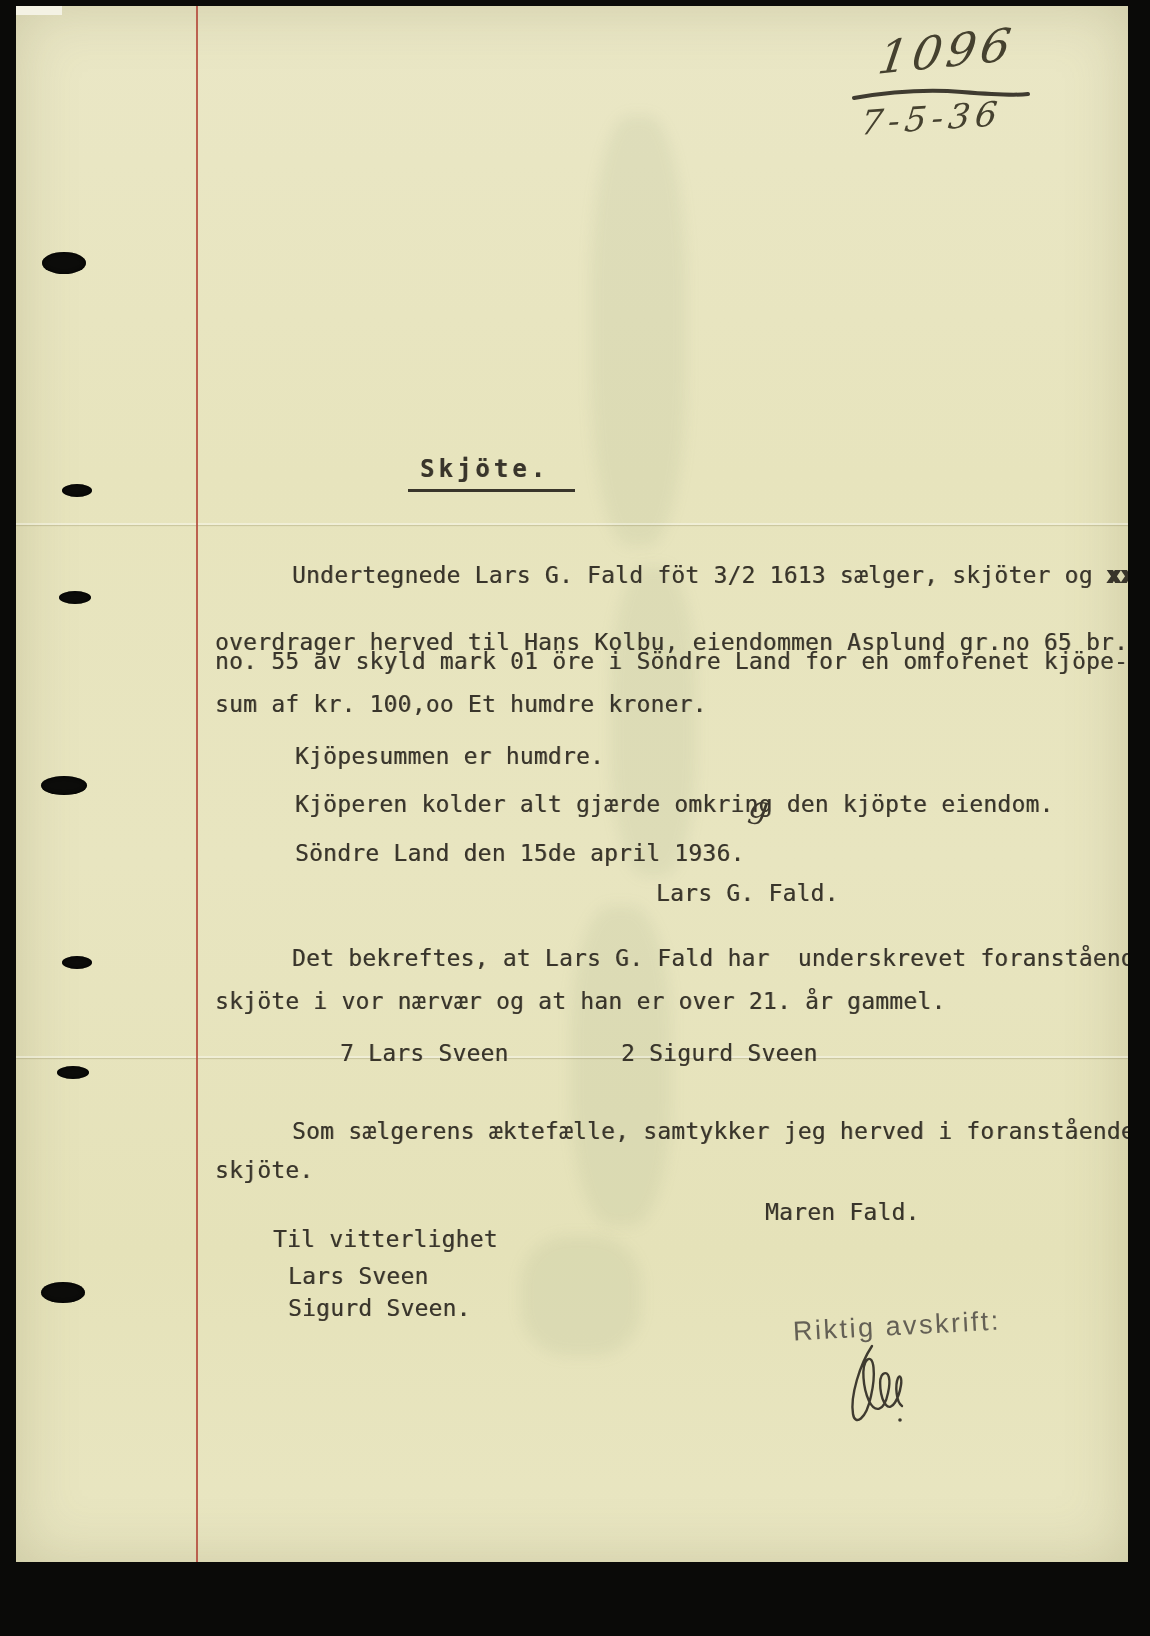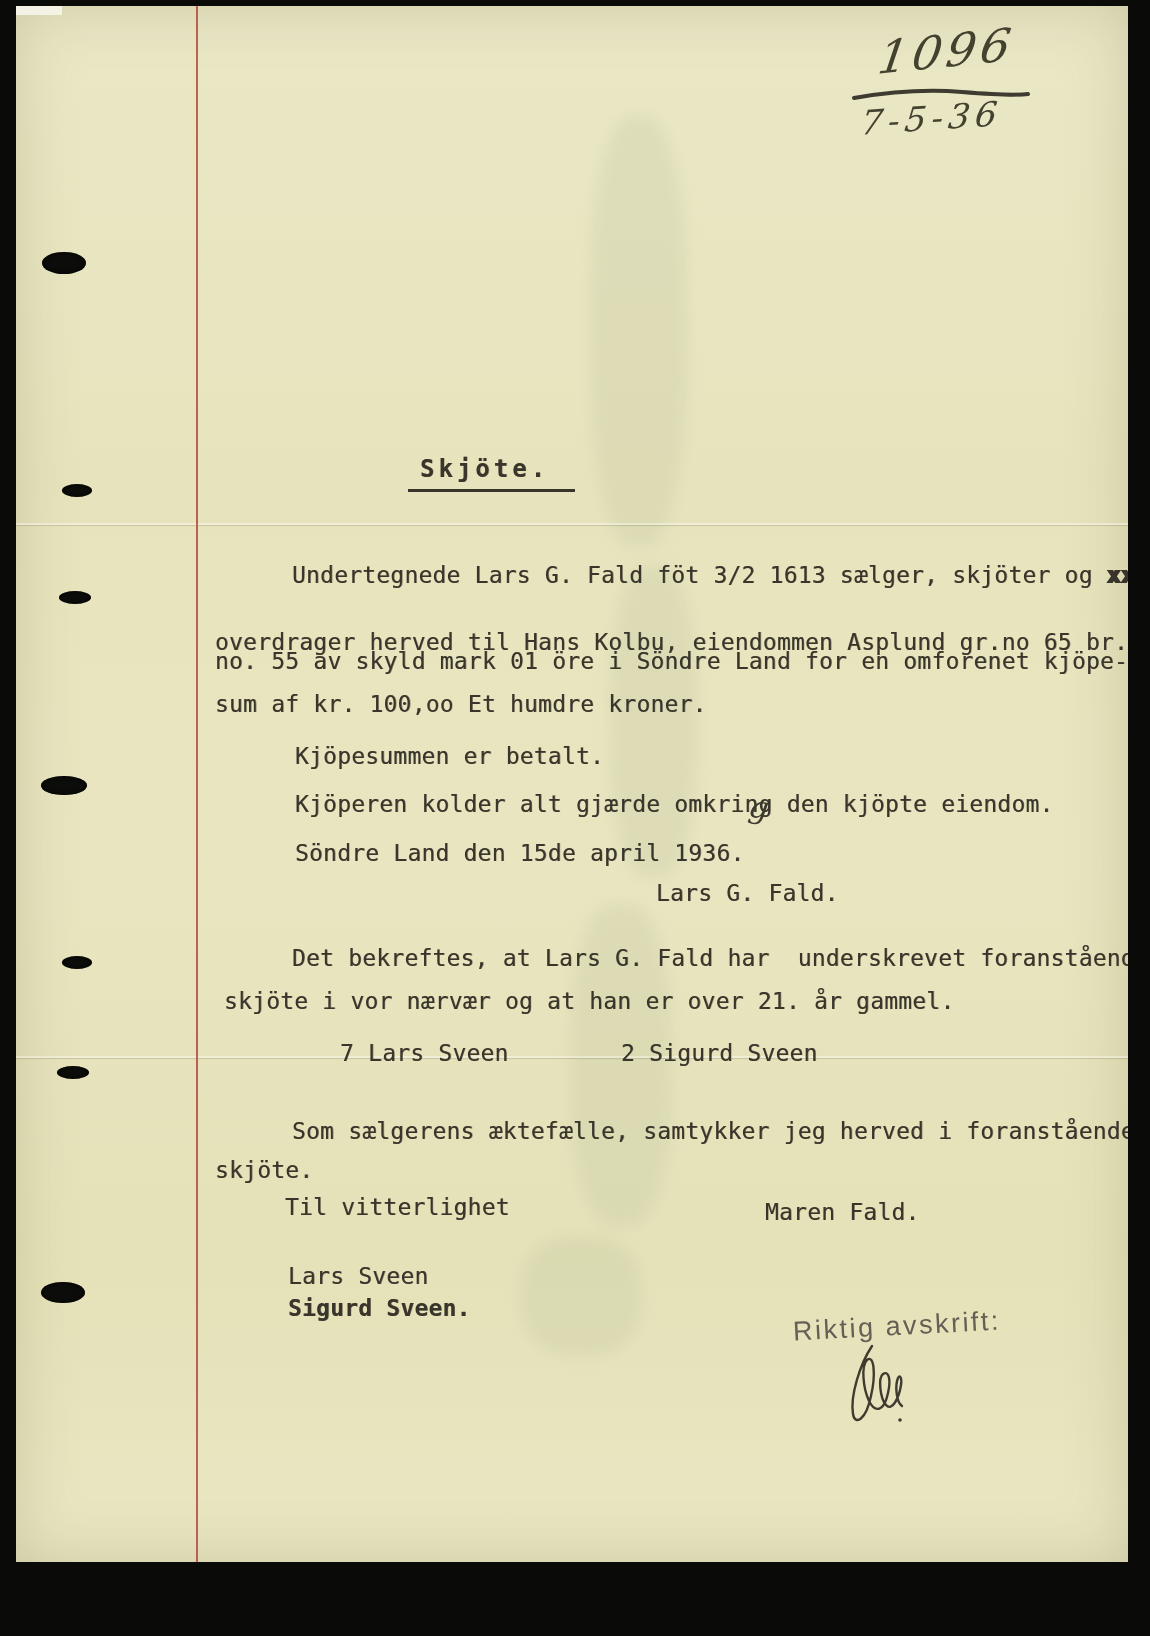--- a/index.html
+++ b/index.html
@@ -59,38 +59,38 @@
     </svg>
     <div class="hand hw-date" style="left:846px;top:92px;">7-5-36</div>
 
     <div class="tl title" style="left:392px;top:448px;">Skjöte.</div>
 
     <div class="tl" style="left:276px;top:554px;"><span>Undertegnede Lars G. Fald föt 3/2 1613 sælger, skjöter og </span><span class="struck">xxxx</span></div>
     <div class="tl" style="left:199px;top:597px;margin-top:24px;">overdrager herved til Hans Kolbu, eiendommen Asplund gr.no 65 br.</div>
     <div class="tl" style="left:199px;top:640px;">no. 55 av skyld mark 01 öre i Söndre Land for en omforenet kjöpe-</div>
     <div class="tl" style="left:199px;top:683px;">sum af kr. 100,oo Et humdre kroner.</div>
 
-    <div class="tl" style="left:279px;top:735px;">Kjöpesummen er betalt.</div>
+    <div class="tl" style="left:279px;top:735px;">Kjöpesummen er humdre.</div>
     <div class="tl" style="left:279px;top:783px;text-align:center;">Kjöperen kolder alt gjærde omkring den kjöpte eiendom.</div>
     <div class="hand g-fix" style="left:733px;top:783px;">g</div>
 
     <div class="tl" style="left:279px;top:832px;">Söndre Land den 15de april 1936.</div>
     <div class="tl" style="left:640px;top:872px;">Lars G. Fald.</div>
 
     <div class="tl" style="left:276px;top:937px;">Det bekreftes, at Lars G. Fald har  underskrevet foranstående</div>
-    <div class="tl" style="left:208px;top:980px;">skjöte i vor nærvær og at han er over 21. år gammel.</div>
+    <div class="tl" style="left:199px;top:980px;">skjöte i vor nærvær og at han er over 21. år gammel.</div>
     <div class="tl" style="left:324px;top:1032px;">7 Lars Sveen        2 Sigurd Sveen</div>
 
     <div class="tl" style="left:276px;top:1110px;">Som sælgerens æktefælle, samtykker jeg herved i foranstående</div>
     <div class="tl" style="left:199px;top:1149px;">skjöte.</div>
     <div class="tl" style="left:749px;top:1191px;">Maren Fald.</div>
 
-    <div class="tl" style="left:257px;top:1186px;margin-left:12px;">Til vitterlighet</div>
+    <div class="tl" style="left:257px;top:1218px;">Til vitterlighet</div>
     <div class="tl" style="left:272px;top:1255px;text-align:right;">Lars Sveen</div>
-    <div class="tl" style="left:272px;top:1287px;font-weight:bold;">Sigurd Sveen.</div>
+    <div class="tl" style="left:272px;top:1287px;">Sigurd Sveen.</div>
 
     <div class="stamp" style="left:777px;top:1305px;">Riktig avskrift:</div>
     <svg style="left:822px;top:1334px;" width="100" height="95" viewBox="0 0 100 95">
       <path d="M34,6 C22,24 12,56 15,74 C17,86 28,80 33,56 C38,34 36,14 29,20 C23,26 25,48 31,61 C37,73 46,72 50,53 C53,40 51,30 45,34 C40,38 42,58 48,65 C54,72 61,58 63,45 C64,38 62,34 60,38 C57,45 58,62 64,66" stroke="#3f3b30" stroke-width="2.4" fill="none" stroke-linecap="round"></path>
       <circle cx="62" cy="80" r="1.8" fill="#3f3b30"></circle>
     </svg>
 
   </div>
 </div>
 

